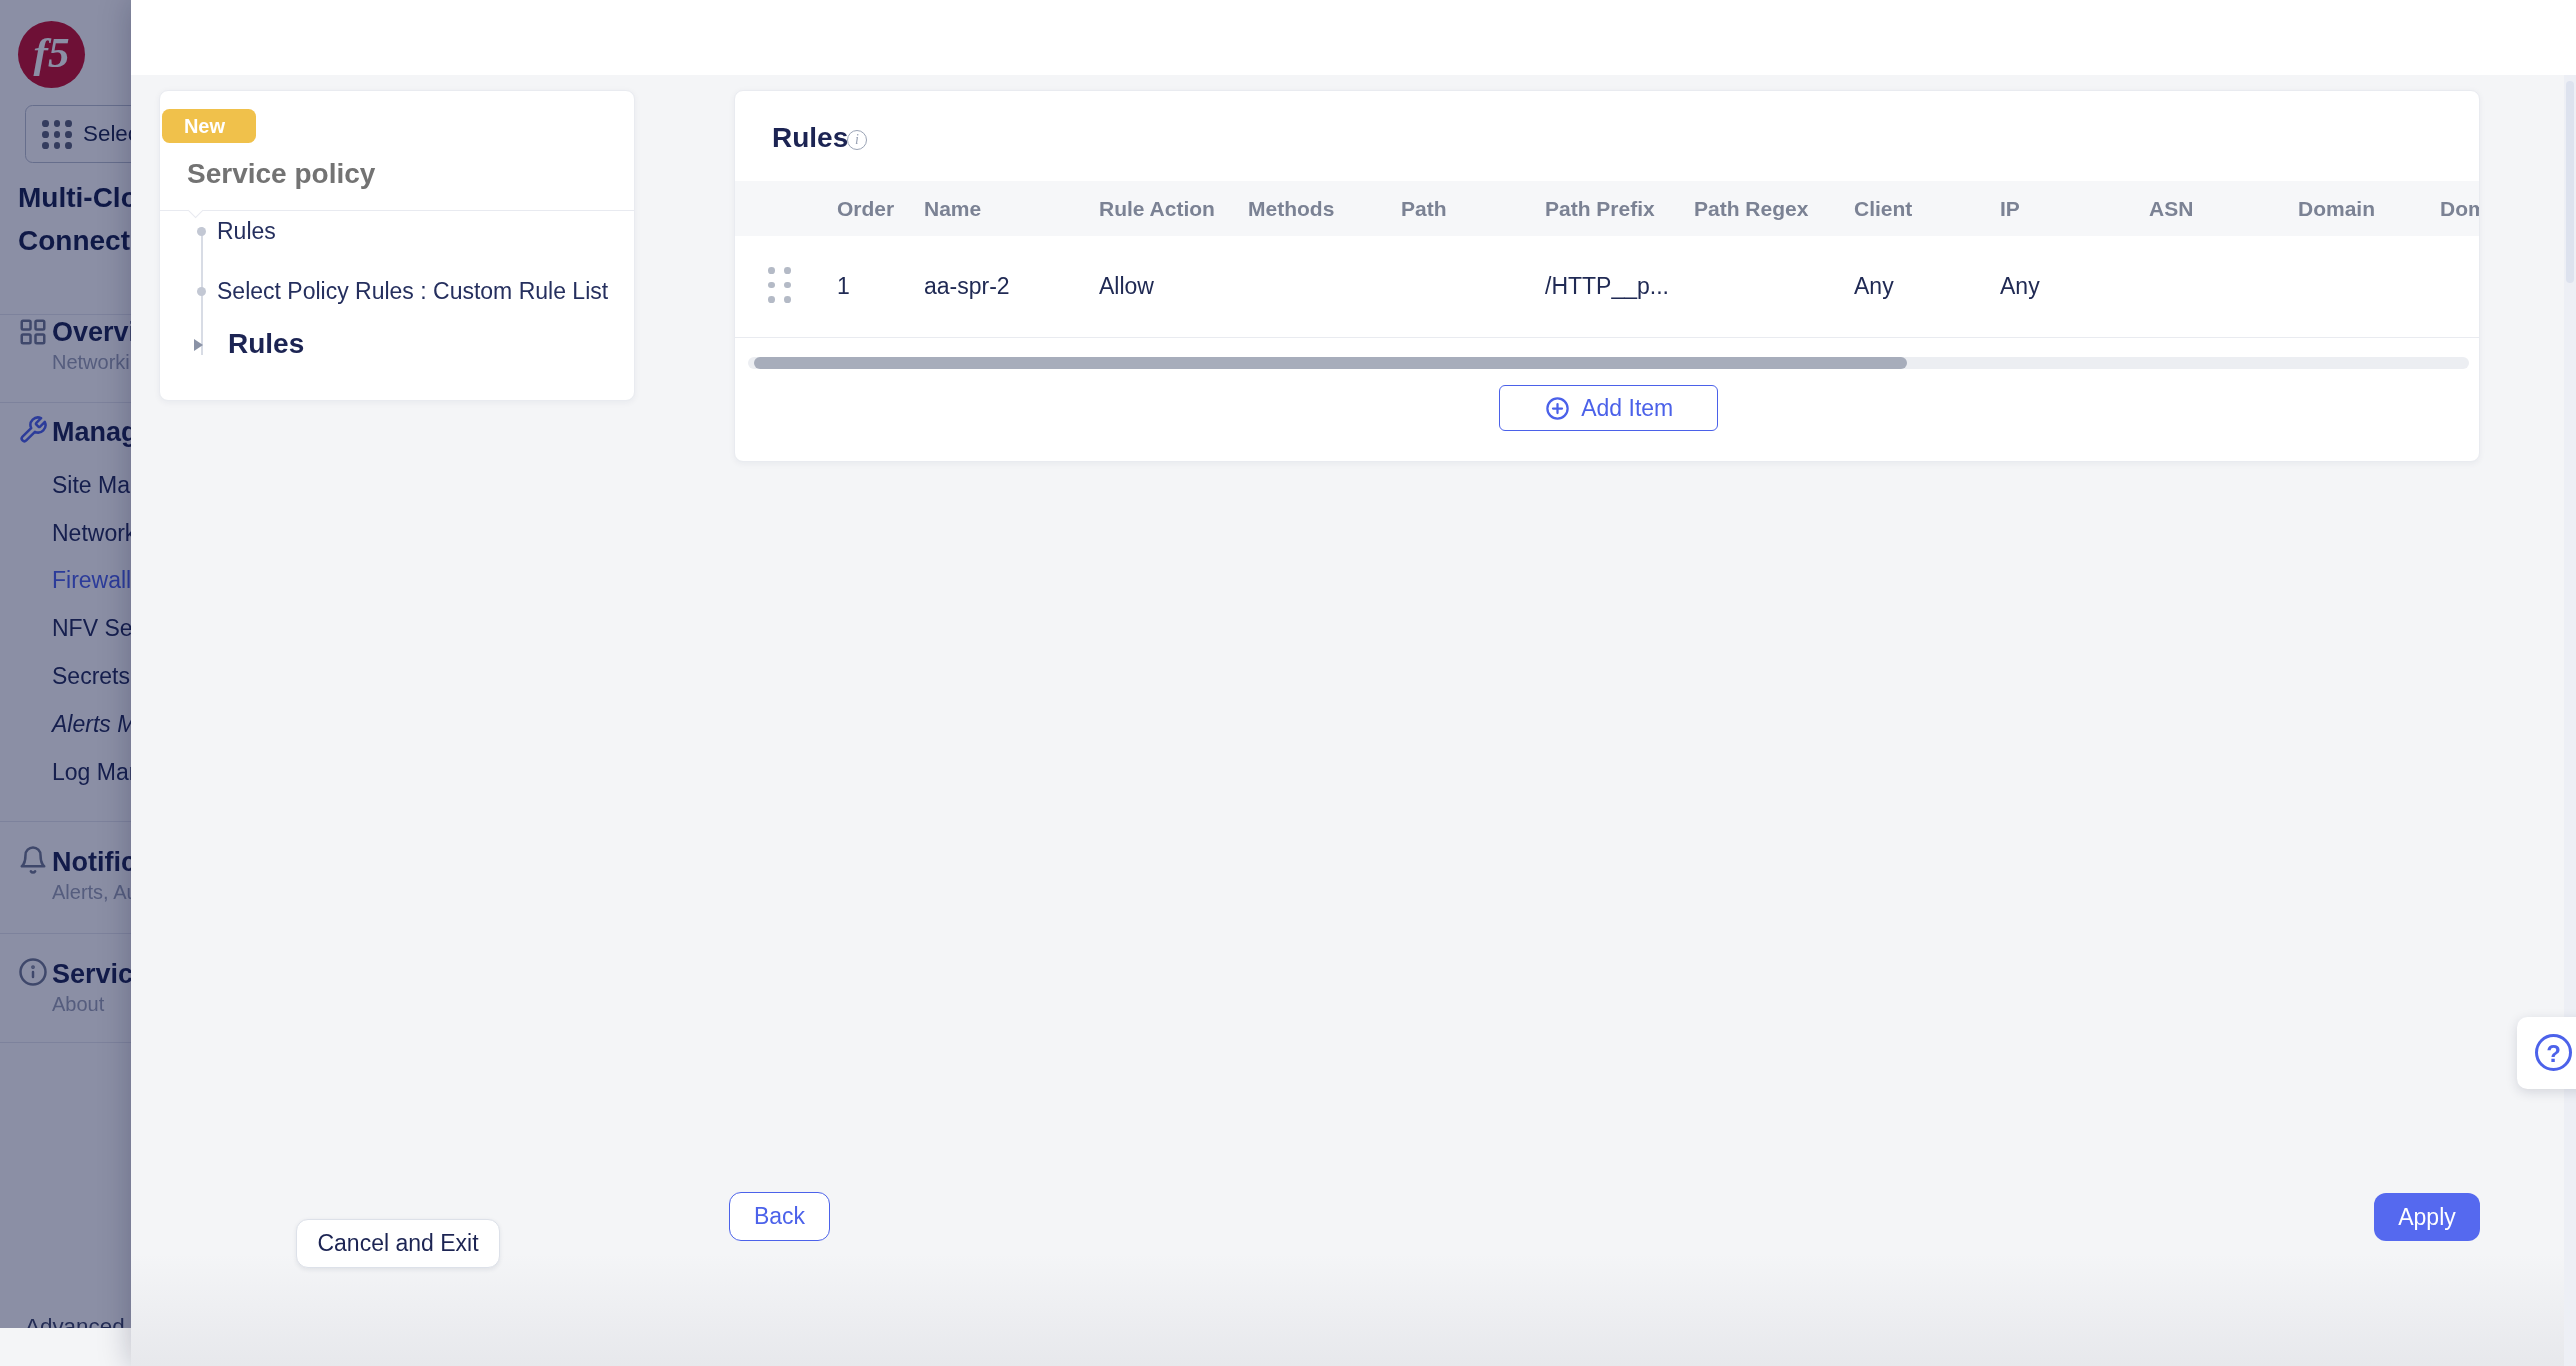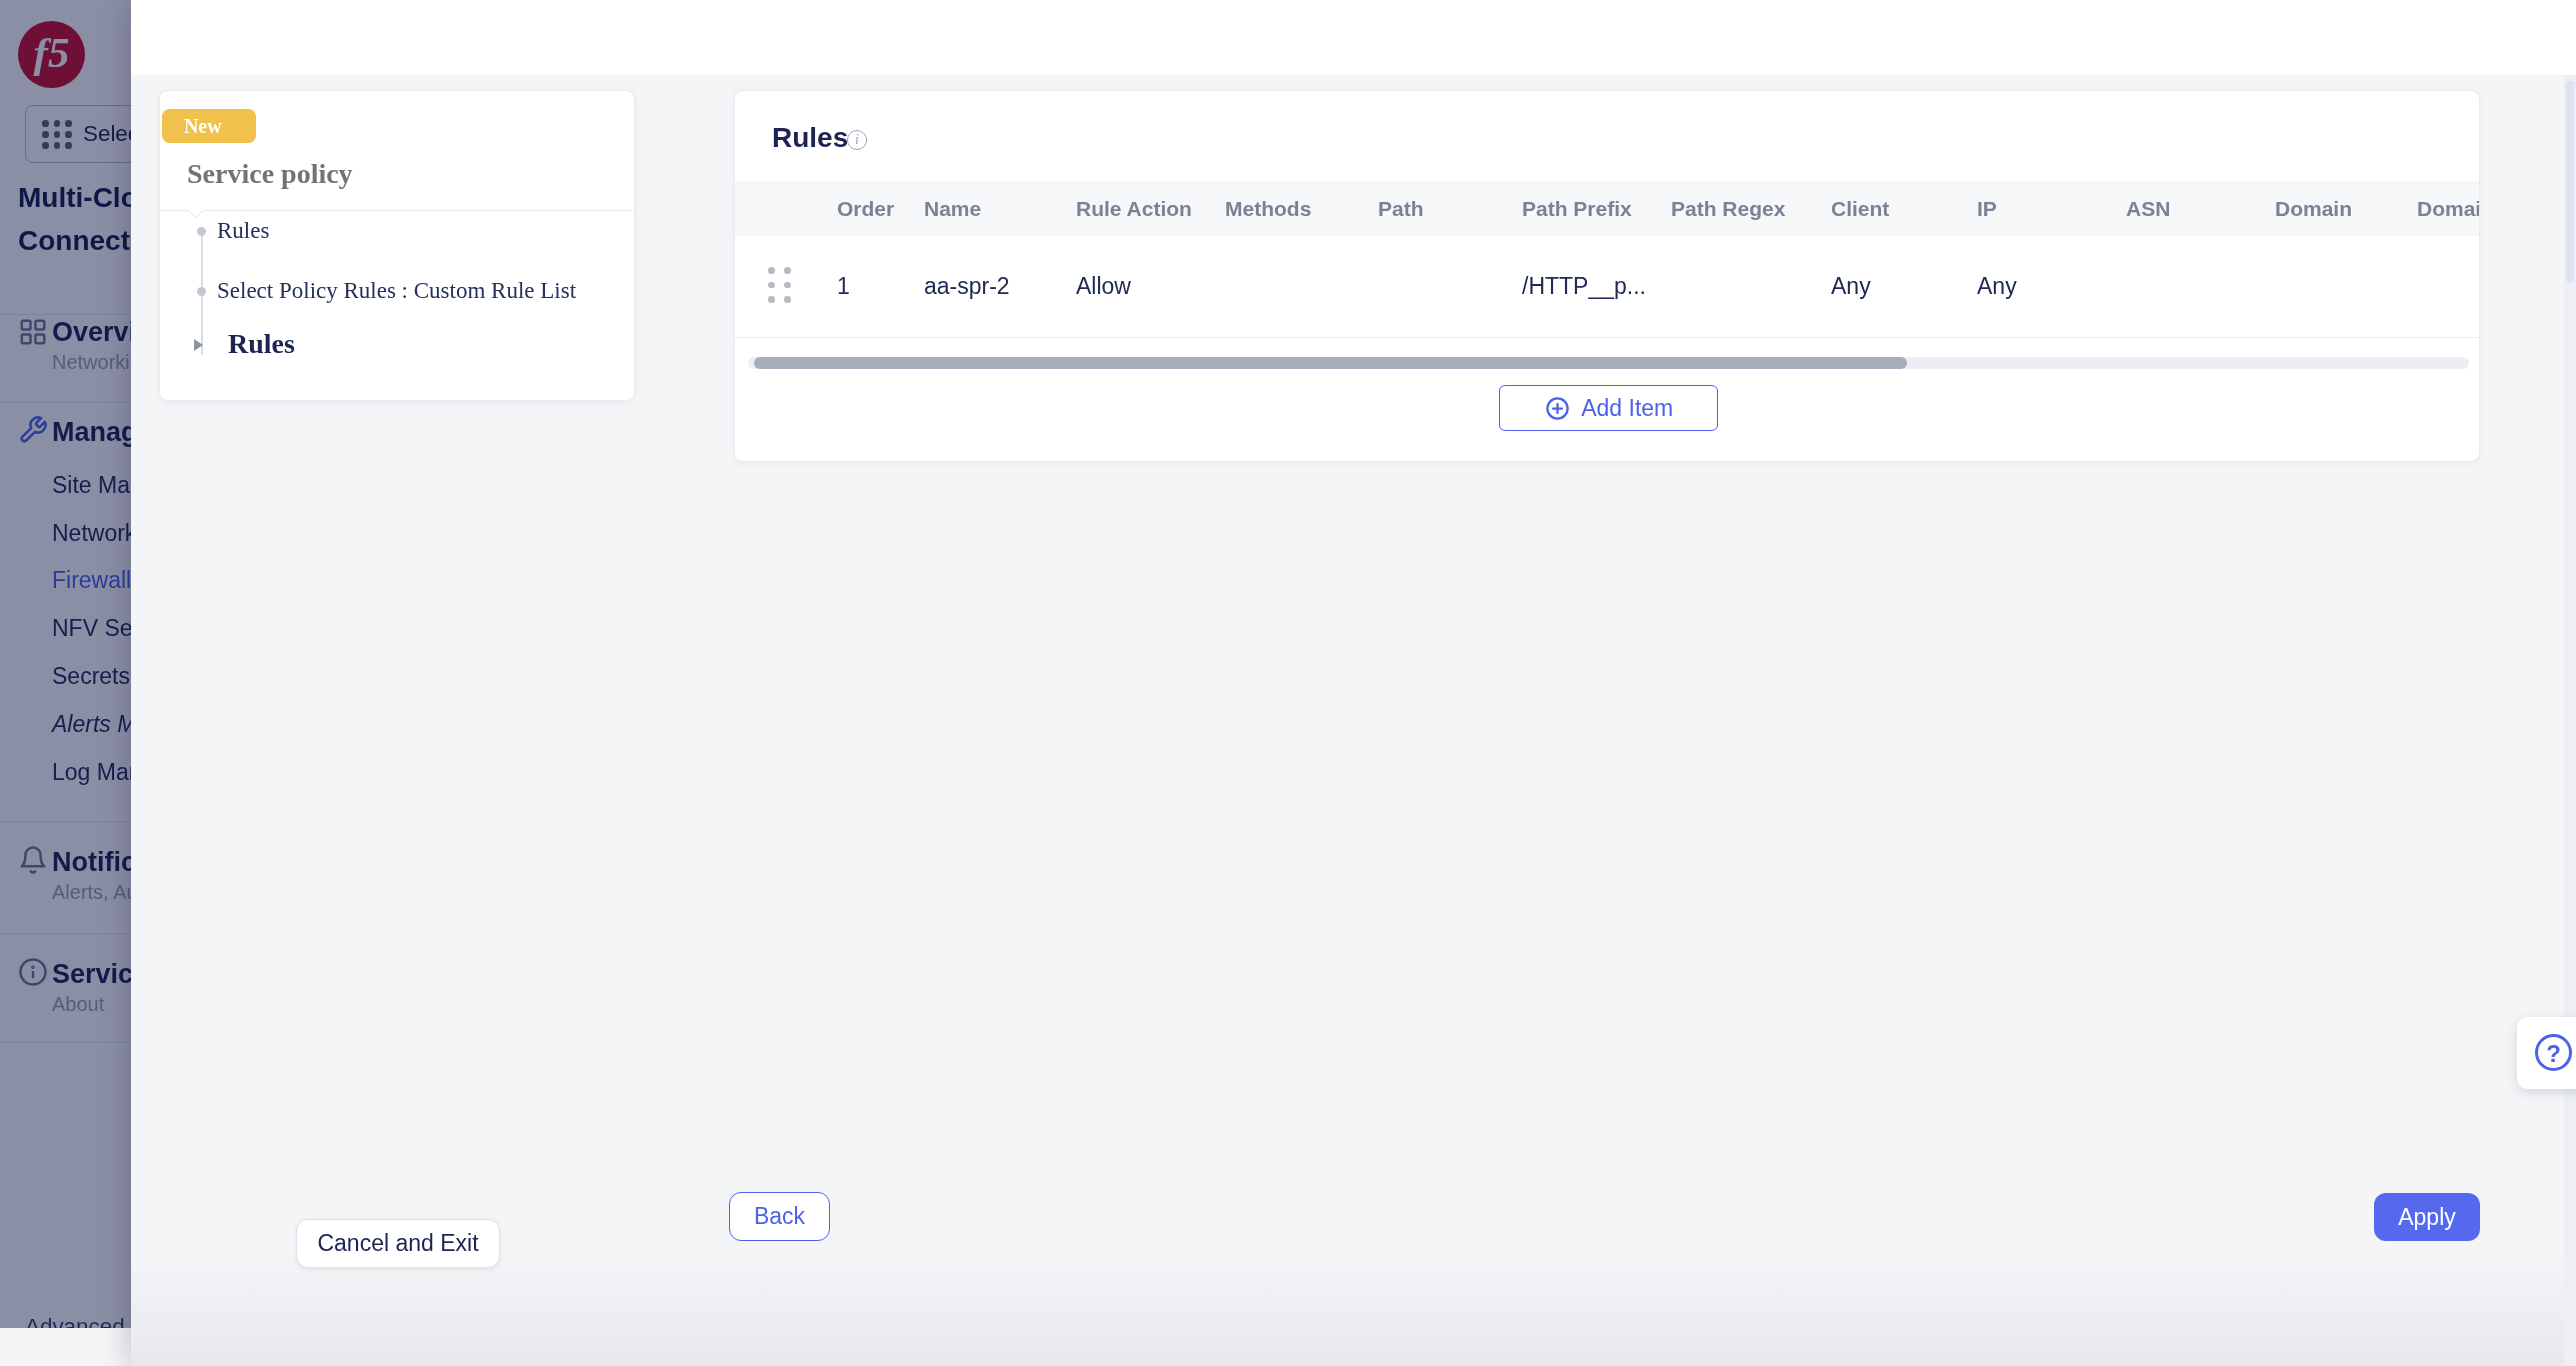--- a/index.html
+++ b/index.html
@@ -54,21 +54,21 @@
   .wiz-step { position:absolute; left:57px; font-size:23px; color:#252f5e; white-space:nowrap; cursor:pointer; }
   .wiz-step.current { left:68px; font-size:28px; font-weight:bold; color:#1c2453; }
 
   
   .rc-title { position:absolute; left:37px; top:31px; font-size:28px; font-weight:bold; color:#1c2453; }
   .info-ico { position:absolute; left:112px; top:39px; width:20px; height:20px; border:1.5px solid #9aa3b5; border-radius:50%; color:#9aa3b5; font-family:"Liberation Serif",serif; font-style:italic; font-size:14px; text-align:center; line-height:18px; }
   .thead { position:absolute; left:0; top:90px; width:100%; height:55px; background:#f6f7f9; display:flex; padding-left:33px; align-items:center; }
   .trow  { position:absolute; left:0; top:145px; width:100%; height:102px; background:#fff; border-bottom:0.7px solid #e9ebf0; display:flex; padding-left:33px; align-items:center; }
   .hc { font-size:21px; font-weight:bold; color:#7b8294; white-space:nowrap; overflow:hidden; flex:none; }
   .tc { font-size:23px; color:#202a54; white-space:nowrap; overflow:hidden; flex:none; }
-  .w-hdl{width:69px;} .w-ord{width:87px;} .w-nam{width:152px;} .w-act{width:149px;} .w-met{width:153px;}
+  .w-hdl{width:69px;} .w-ord{width:87px;} .w-nam{width:152px;} .w-act{width:149px;margin-left:23px;} .w-met{width:153px;}
   .w-pat{width:144px;} .w-ppre{width:149px;} .w-preg{width:160px;} .w-cli{width:146px;} .w-ip{width:149px;}
   .w-asn{width:149px;} .w-dom{width:142px;} .w-dom2{width:63px;}
   .drag { width:25.4px; height:39px; display:grid; grid-template-columns:1fr 1fr; gap:4.5px 7.5px; cursor:grab; }
   .drag i { width:6.7px; height:6.7px; border-radius:50%; background:#b4bac6; }
   .hscroll { position:absolute; left:13.4px; top:266px; width:1721px; height:12px; border-radius:6px; background:#eceef2; }
   .hscroll .thumb { position:absolute; left:5.2px; top:0; width:1153px; height:12px; border-radius:6px; background:#a7adbb; cursor:pointer; }
   .add-item { position:absolute; left:764px; top:294px; width:219px; height:46px; border:1.5px solid #4b61e9; border-radius:6px; background:#fff; color:#4b61e9; font-size:23px; display:flex; align-items:center; justify-content:center; gap:10.5px; cursor:pointer; }
 
   
   .btn { position:absolute; border-radius:12px; font-size:23px; display:flex; align-items:center; justify-content:center; cursor:pointer; }
@@ -169,21 +169,21 @@
   </div>
   <div class="sidebar-dim"></div>
 </div>
 
 <div class="modal">
 
   <div class="modal-top">
 
   </div>
 
-  <div class="card" style="left:28px; top:90px; width:476px; height:311px;font-family:Liberation Serif, serif;">
+  <div class="card" style="left:28px; top:90px; width:476px; height:311px;">
     <div class="badge-new">New</div>
     <div class="wiz-title">Service policy</div>
     <div class="wiz-div"></div>
     <div class="wiz-notch"></div>
 
     <div class="wiz-line"></div>
     <span class="wiz-dot" style="top:136px;"></span>
     <span class="wiz-dot" style="top:196px;"></span>
     <span class="wiz-arrow"></span>
 

